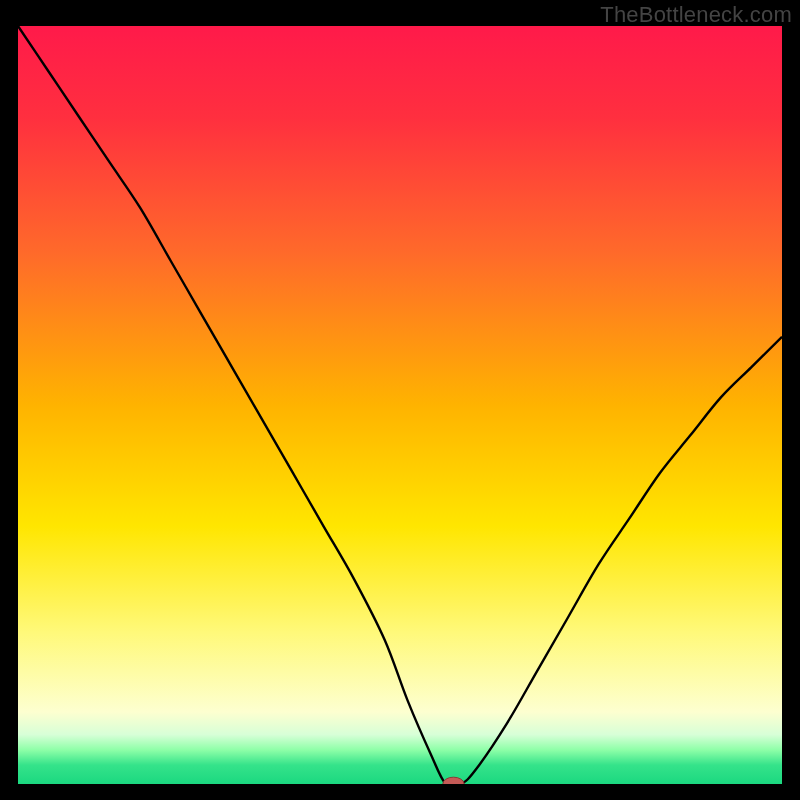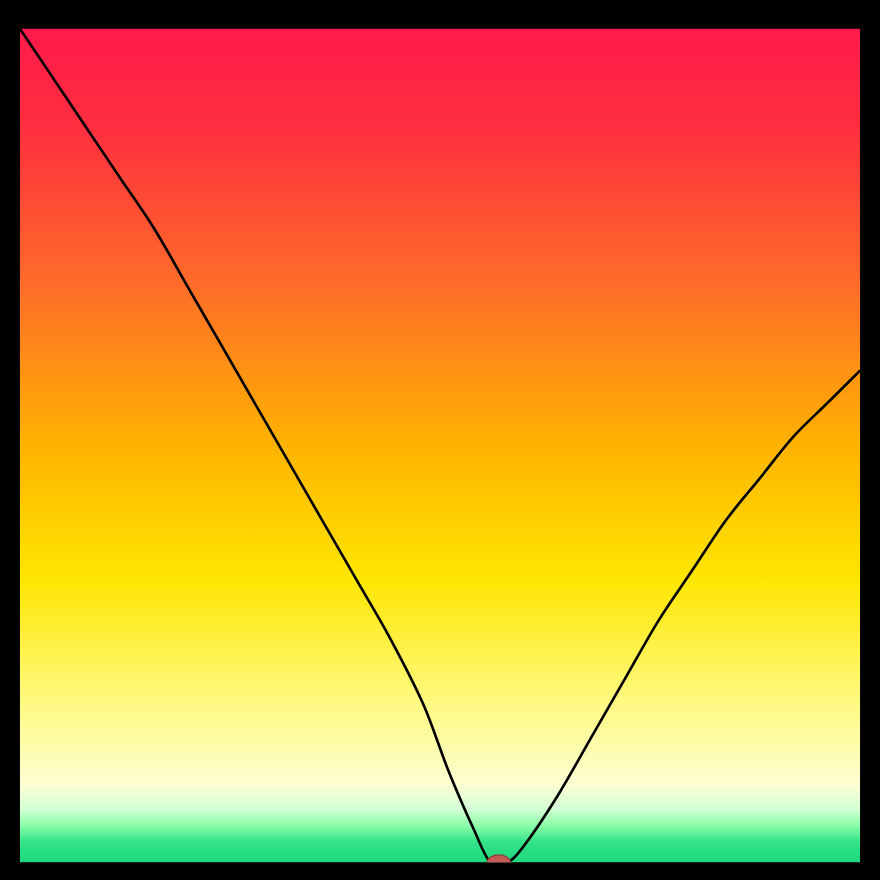--- a/index.html
+++ b/index.html
@@ -33,20 +33,21 @@
     top: 26px;
     width: 764px;
     height: 758px;
   }
   svg { display: block; }
 </style>
 </head>
 <body>
 
 <div class="frame">
+  <div class="watermark">TheBottleneck.com</div>
 
   <div class="plot">
     <svg id="chart-svg" width="764" height="758" viewBox="0 0 764 758">
       <defs>
         <linearGradient id="bg-grad" x1="0" y1="0" x2="0" y2="1">
             <stop offset="0%" stop-color="#ff1a4a"></stop>
             <stop offset="12%" stop-color="#ff2f3f"></stop>
             <stop offset="30%" stop-color="#ff6a2a"></stop>
             <stop offset="50%" stop-color="#ffb300"></stop>
             <stop offset="66%" stop-color="#ffe600"></stop>

